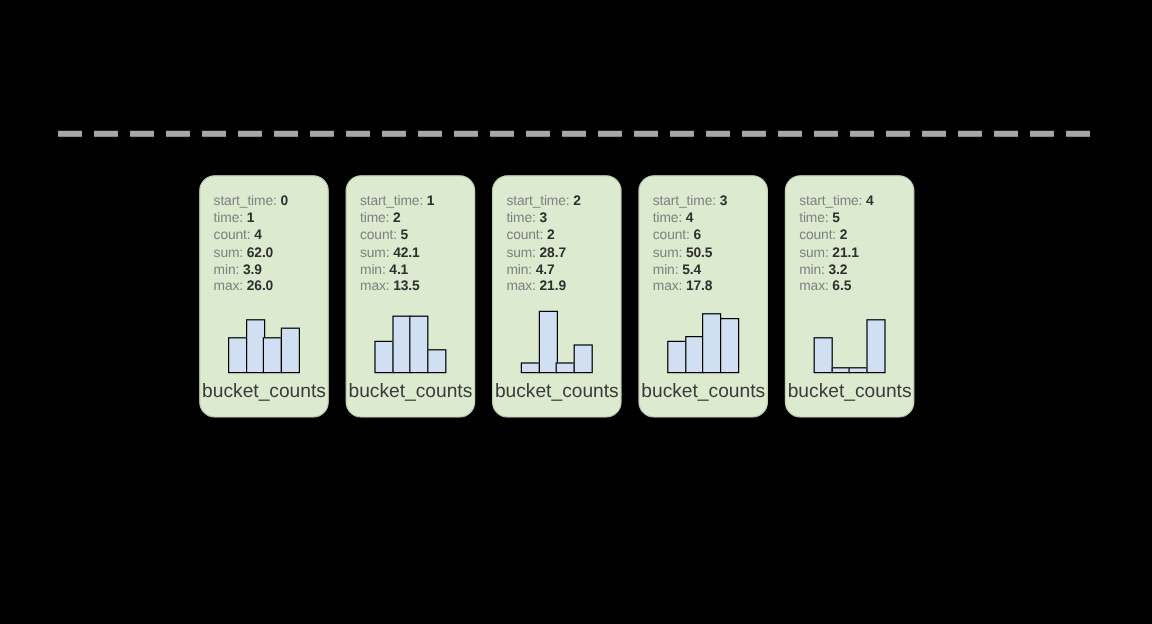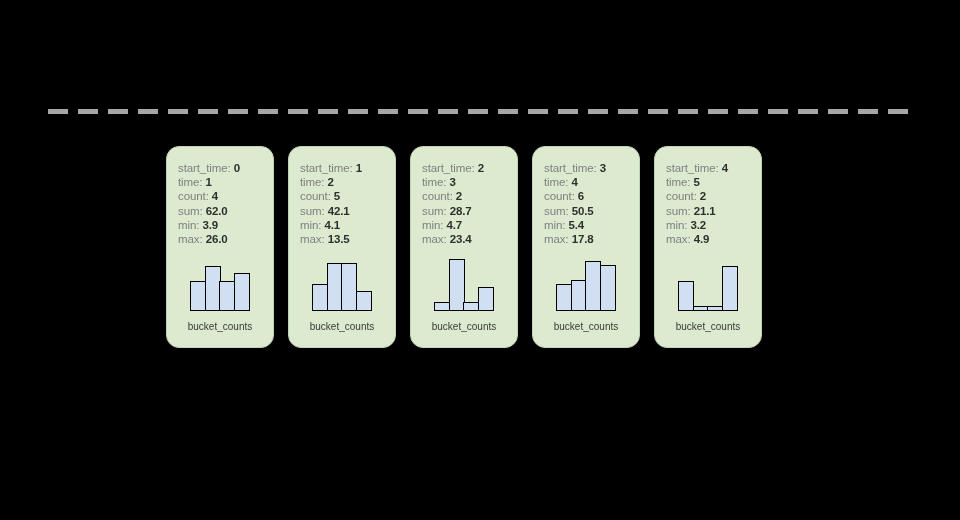--- a/index.html
+++ b/index.html
@@ -99,21 +99,21 @@
   .bar {
     width: 16px;
     background: #d0e0f2;
     border: 1.6px solid #000000;
     box-sizing: border-box;
     margin-right: -1.6px;
   }
   .bar:last-child { margin-right: 0; }
 
   .hist-label {
-    font-size: 10px;
+    font-size: 16px;
     line-height: 14px;
     color: #3a3a3a;
     margin-top: 9px;
     margin-bottom: 13px;
     white-space: nowrap;
   }
 </style>
 </head>
 <body>
 
@@ -160,21 +160,21 @@
         </div>
         <div class="hist-label">bucket_counts</div>
       </div>
       <div class="card">
         <div class="fields">
           <div class="field"><span class="key">start_time:</span> <span class="val">2</span></div>
           <div class="field"><span class="key">time:</span> <span class="val">3</span></div>
           <div class="field"><span class="key">count:</span> <span class="val">2</span></div>
           <div class="field"><span class="key">sum:</span> <span class="val">28.7</span></div>
           <div class="field"><span class="key">min:</span> <span class="val">4.7</span></div>
-          <div class="field"><span class="key">max:</span> <span class="val">23.4</span></div>
+          <div class="field"><span class="key">max:</span> <span class="val">21.9</span></div>
         </div>
         <div class="hist-wrap">
           <div class="hist">
             <div class="bar" style="height: 9px;"></div>
             <div class="bar" style="height: 52px;"></div>
             <div class="bar" style="height: 9px;"></div>
             <div class="bar" style="height: 24px;"></div>
           </div>
         </div>
         <div class="hist-label">bucket_counts</div>
@@ -198,21 +198,21 @@
         </div>
         <div class="hist-label">bucket_counts</div>
       </div>
       <div class="card">
         <div class="fields">
           <div class="field"><span class="key">start_time:</span> <span class="val">4</span></div>
           <div class="field"><span class="key">time:</span> <span class="val">5</span></div>
           <div class="field"><span class="key">count:</span> <span class="val">2</span></div>
           <div class="field"><span class="key">sum:</span> <span class="val">21.1</span></div>
           <div class="field"><span class="key">min:</span> <span class="val">3.2</span></div>
-          <div class="field"><span class="key">max:</span> <span class="val">4.9</span></div>
+          <div class="field"><span class="key">max:</span> <span class="val">6.5</span></div>
         </div>
         <div class="hist-wrap">
           <div class="hist">
             <div class="bar" style="height: 30px;"></div>
             <div class="bar" style="height: 5px;"></div>
             <div class="bar" style="height: 5px;"></div>
             <div class="bar" style="height: 45px;"></div>
           </div>
         </div>
         <div class="hist-label">bucket_counts</div>

